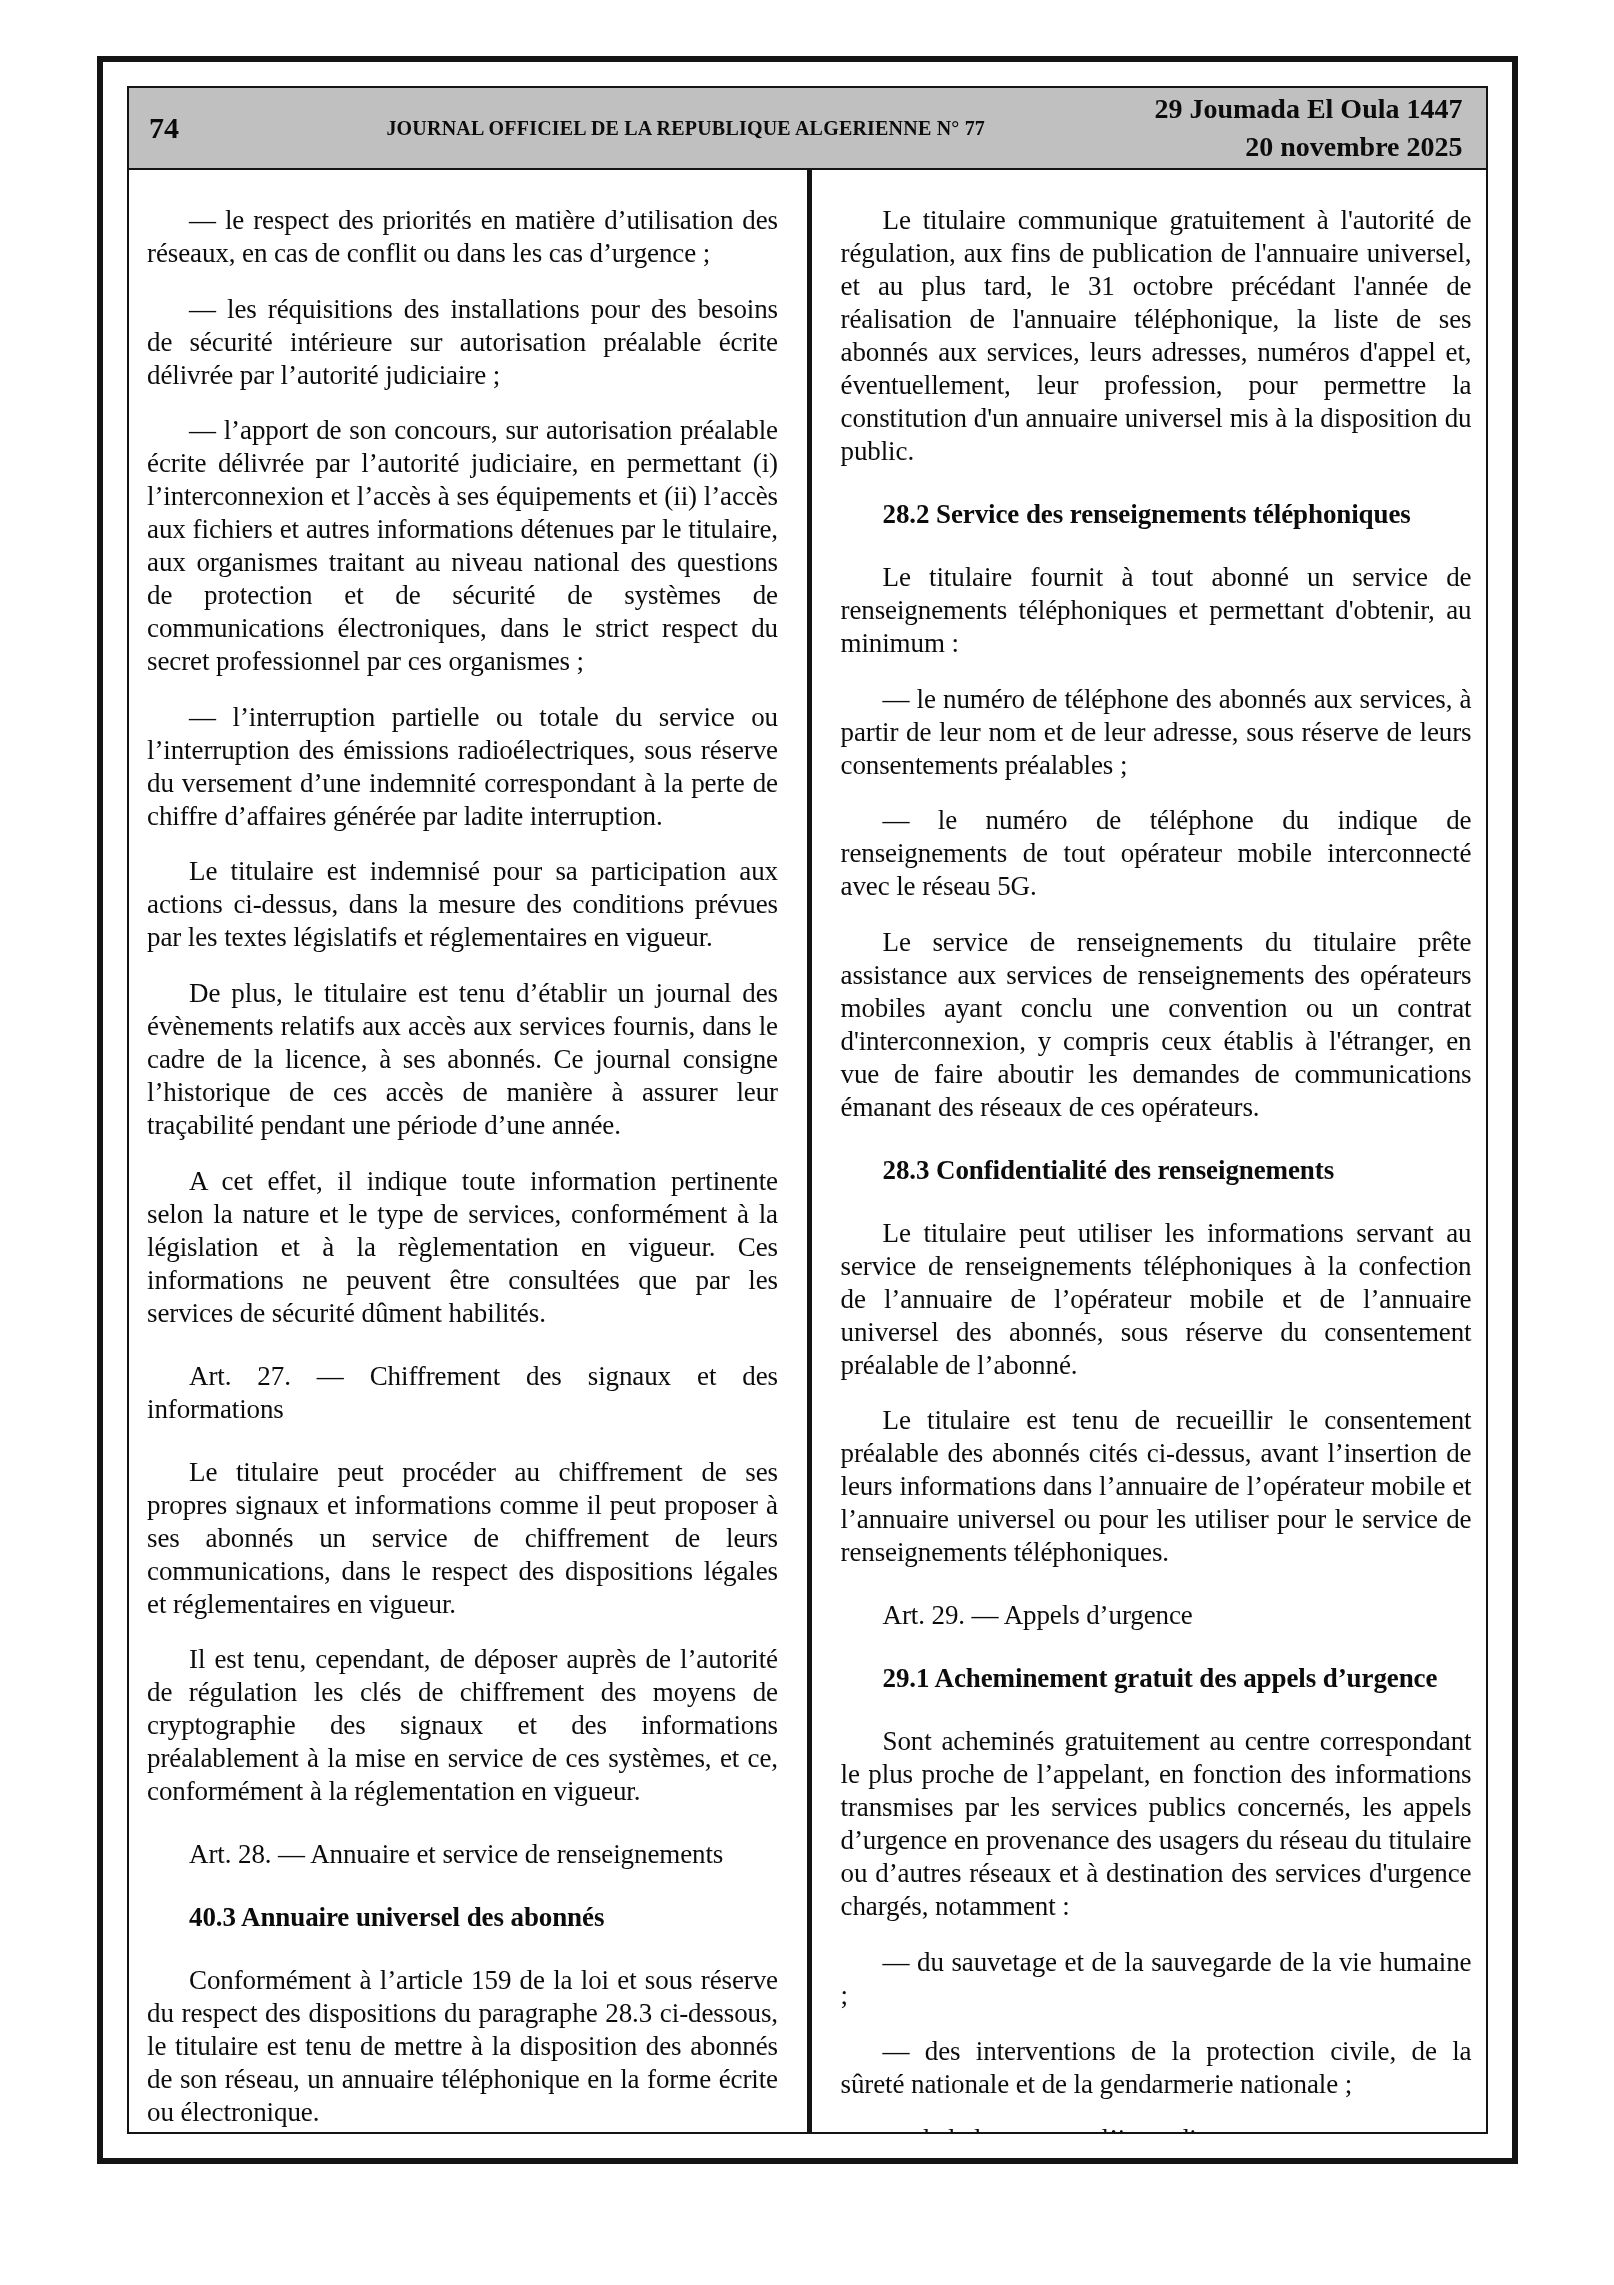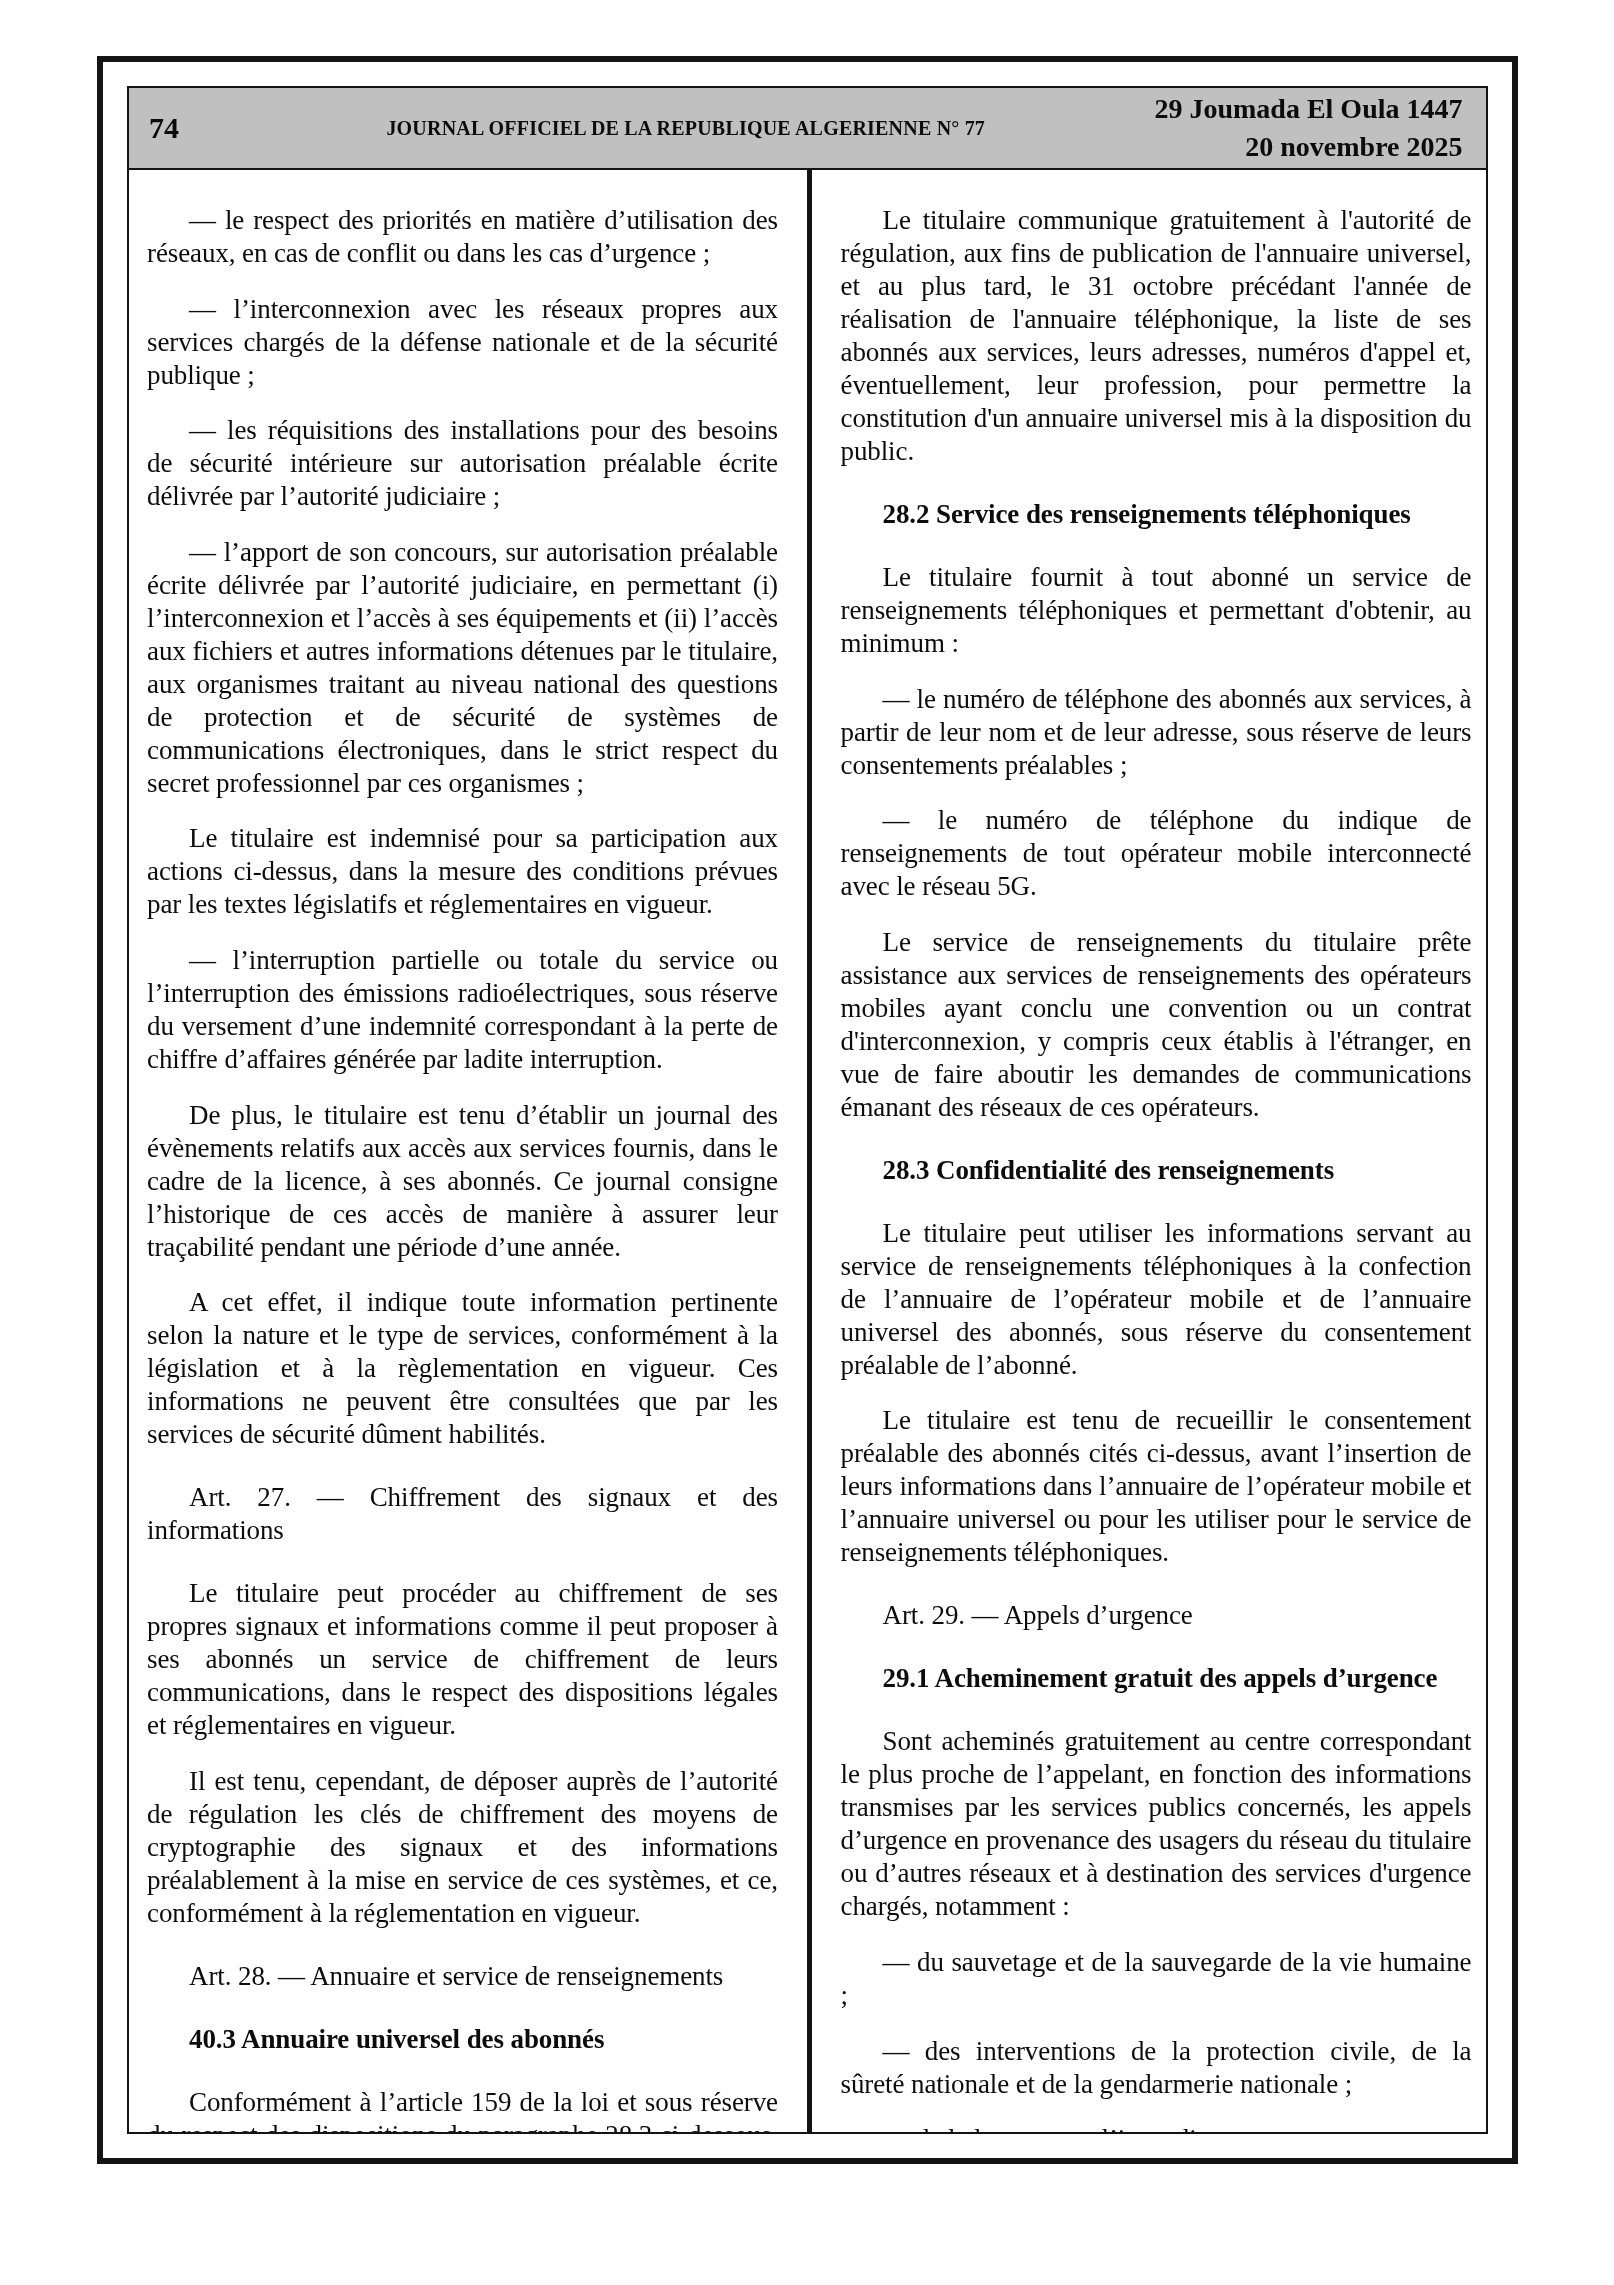--- a/index.html
+++ b/index.html
@@ -103,25 +103,24 @@
         <div class="title">JOURNAL OFFICIEL DE LA REPUBLIQUE ALGERIENNE N° 77</div>
         <div class="dates">
           <div>29 Joumada El Oula 1447</div>
           <div>20 novembre 2025</div>
         </div>
       </header>
 
       <div class="content">
         <div class="col col-left">
             <p class="para dash">— le respect des priorités en matière d’utilisation des réseaux, en cas de conflit ou dans les cas d’urgence ;</p>
-            <p class="para dash">— l’interconnexion avec les réseaux propres aux services chargés de la défense nationale et de la sécurité publique ;</p>
             <p class="para dash">— les réquisitions des installations pour des besoins de sécurité intérieure sur autorisation préalable écrite délivrée par l’autorité judiciaire ;</p>
             <p class="para dash">— l’apport de son concours, sur autorisation préalable écrite délivrée par l’autorité judiciaire, en permettant (i) l’interconnexion et l’accès à ses équipements et (ii) l’accès aux fichiers et autres informations détenues par le titulaire, aux organismes traitant au niveau national des questions de protection et de sécurité de systèmes de communications électroniques, dans le strict respect du secret professionnel par ces organismes ;</p>
+            <p class="para dash">— l’interruption partielle ou totale du service ou l’interruption des émissions radioélectriques, sous réserve du versement d’une indemnité correspondant à la perte de chiffre d’affaires générée par ladite interruption.</p>
             <p class="para">Le titulaire est indemnisé pour sa participation aux actions ci-dessus, dans la mesure des conditions prévues par les textes législatifs et réglementaires en vigueur.</p>
-            <p class="para dash">— l’interruption partielle ou totale du service ou l’interruption des émissions radioélectriques, sous réserve du versement d’une indemnité correspondant à la perte de chiffre d’affaires générée par ladite interruption.</p>
             <p class="para">De plus, le titulaire est tenu d’établir un journal des évènements relatifs aux accès aux services fournis, dans le cadre de la licence, à ses abonnés. Ce journal consigne l’historique de ces accès de manière à assurer leur traçabilité pendant une période d’une année.</p>
             <p class="para">A cet effet, il indique toute information pertinente selon la nature et le type de services, conformément à la législation et à la règlementation en vigueur. Ces informations ne peuvent être consultées que par les services de sécurité dûment habilités.</p>
             <p class="para art">Art. 27. — Chiffrement des signaux et des informations</p>
             <p class="para">Le titulaire peut procéder au chiffrement de ses propres signaux et informations comme il peut proposer à ses abonnés un service de chiffrement de leurs communications, dans le respect des dispositions légales et réglementaires en vigueur.</p>
             <p class="para">Il est tenu, cependant, de déposer auprès de l’autorité de régulation les clés de chiffrement des moyens de cryptographie des signaux et des informations préalablement à la mise en service de ces systèmes, et ce, conformément à la réglementation en vigueur.</p>
             <p class="para art">Art. 28. — Annuaire et service de renseignements</p>
             <p class="para sub">40.3 Annuaire universel des abonnés</p>
             <p class="para">Conformément à l’article 159 de la loi et sous réserve du respect des dispositions du paragraphe 28.3 ci-dessous, le titulaire est tenu de mettre à la disposition des abonnés de son réseau, un annuaire téléphonique en la forme écrite ou électronique.</p>
           </div>
         <div class="divider"></div>

